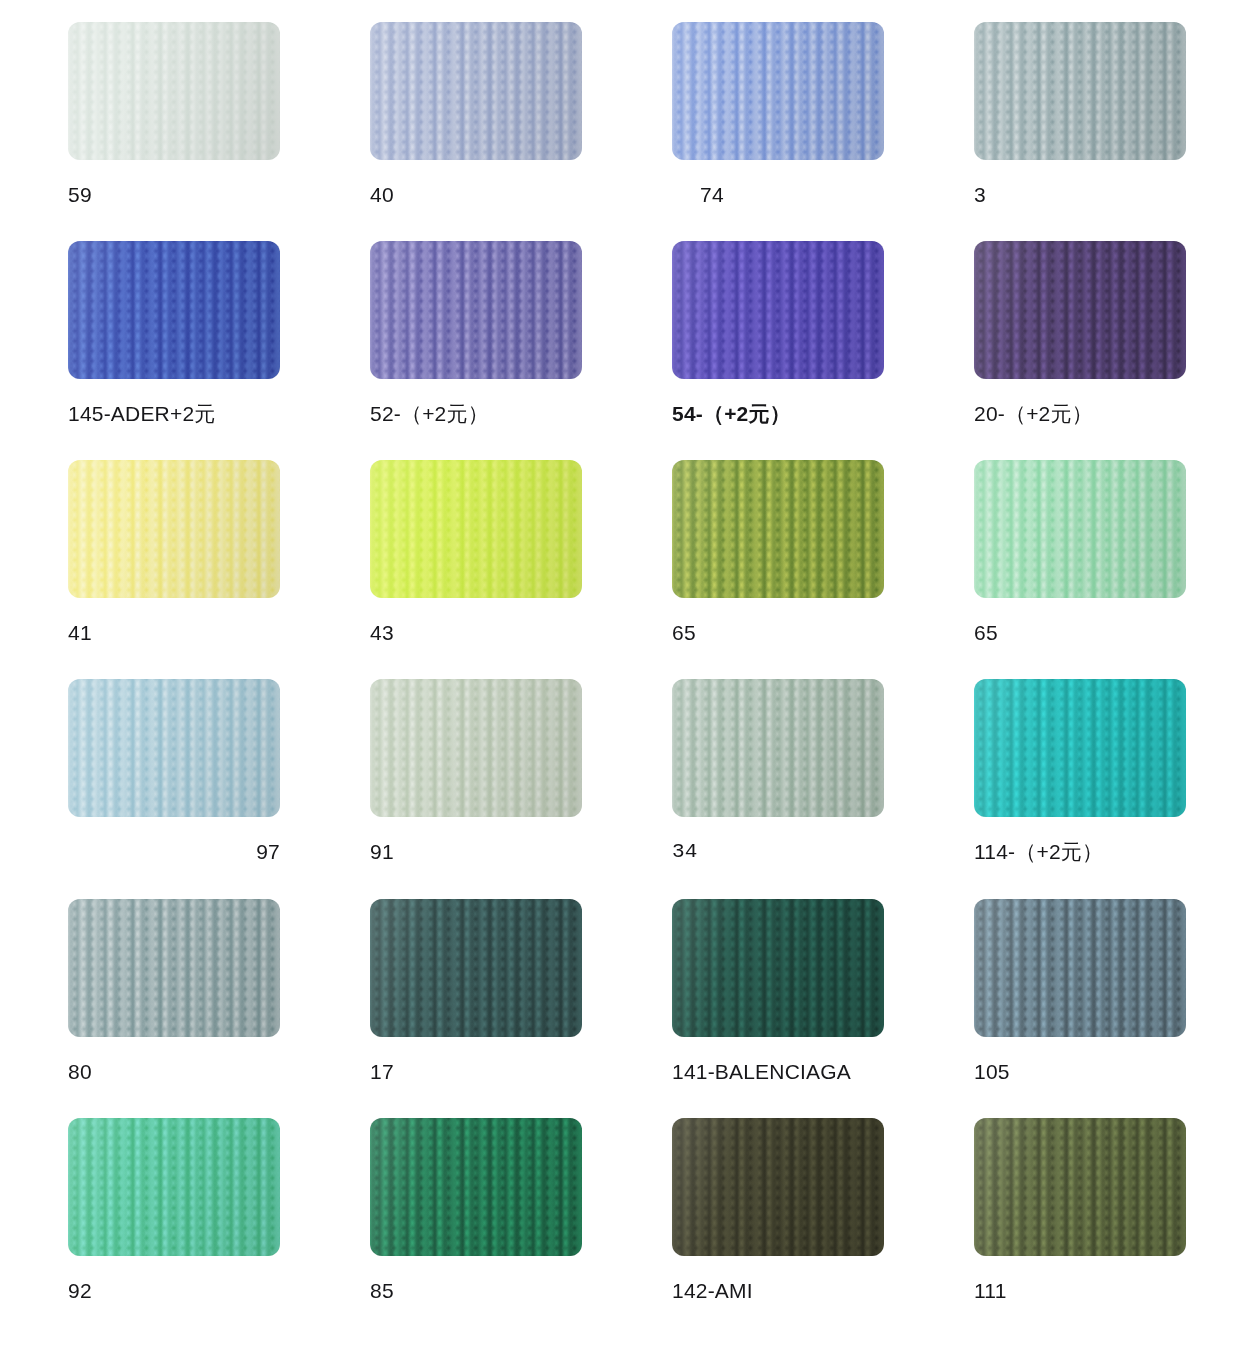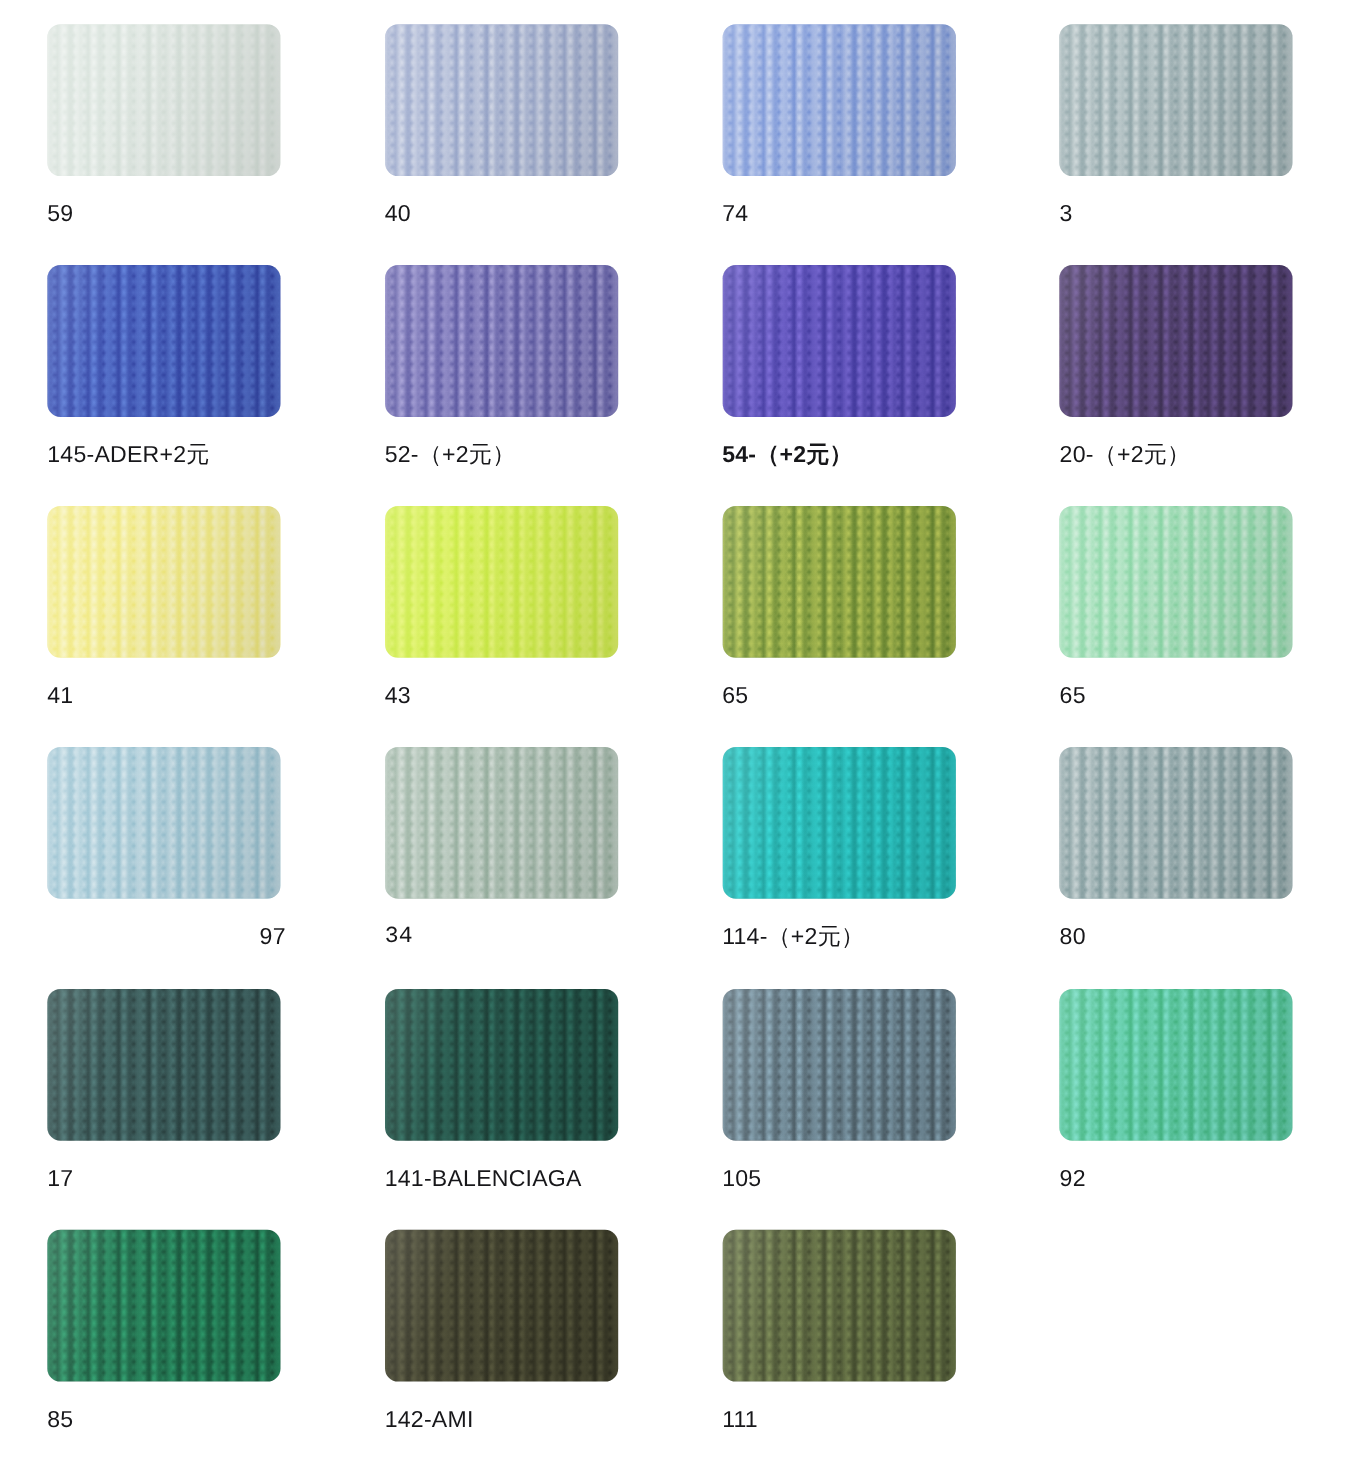--- a/index.html
+++ b/index.html
@@ -10,21 +10,21 @@
     background: #ffffff;
   }
   body {
     width: 1240px;
     height: 1348px;
     font-family: "Liberation Sans", "DejaVu Sans", sans-serif;
     overflow: hidden;
   }
 
   .swatch-grid {
-    padding: 22px 60px 0 43px;
+    padding: 22px 60px 0 68px;
     display: grid;
     grid-template-columns: repeat(4, 1fr);
     column-gap: 90px;
     row-gap: 0;
   }
 
   .swatch-cell {
     width: 100%;
   }
 
@@ -123,21 +123,21 @@
         <div class="knit-texture"></div>
         <div class="knit-sheen"></div>
       </div>
       <div class="swatch-label" style="color: rgb(23, 23, 26);">40</div>
     </div>
     <div class="swatch-cell">
       <div class="swatch-chip" style="background-color: rgb(140, 164, 221);">
         <div class="knit-texture"></div>
         <div class="knit-sheen"></div>
       </div>
-      <div class="swatch-label" style="color: rgb(23, 23, 26);">74</div>
+      <div class="swatch-label" style="color: rgb(23, 23, 26); margin-left: 28px;">74</div>
     </div>
     <div class="swatch-cell">
       <div class="swatch-chip" style="background-color: rgb(158, 177, 180);">
         <div class="knit-texture"></div>
         <div class="knit-sheen"></div>
       </div>
       <div class="swatch-label" style="color: rgb(23, 23, 26);">3</div>
     </div>
     <div class="swatch-cell">
       <div class="swatch-chip" style="background-color: rgb(63, 85, 180);">
@@ -196,20 +196,27 @@
       <div class="swatch-label" style="color: rgb(23, 23, 26);">65</div>
     </div>
     <div class="swatch-cell">
       <div class="swatch-chip" style="background-color: rgb(168, 203, 216);">
         <div class="knit-texture"></div>
         <div class="knit-sheen"></div>
       </div>
       <div class="swatch-label" style="color: rgb(23, 23, 26); text-align: right;">97</div>
     </div>
     <div class="swatch-cell">
+      <div class="swatch-chip" style="background-color: rgb(194, 207, 188);">
+        <div class="knit-texture"></div>
+        <div class="knit-sheen"></div>
+      </div>
+      <div class="swatch-label" style="color: rgb(23, 23, 26);">91</div>
+    </div>
+    <div class="swatch-cell">
       <div class="swatch-chip" style="background-color: rgb(166, 187, 173);">
         <div class="knit-texture"></div>
         <div class="knit-sheen"></div>
       </div>
       <div class="swatch-label" style="color: rgb(23, 23, 26); font-family: Liberation Mono, monospace;">34</div>
     </div>
     <div class="swatch-cell">
       <div class="swatch-chip" style="background-color: rgb(34, 176, 173);">
         <div class="knit-texture"></div>
         <div class="knit-sheen"></div>

